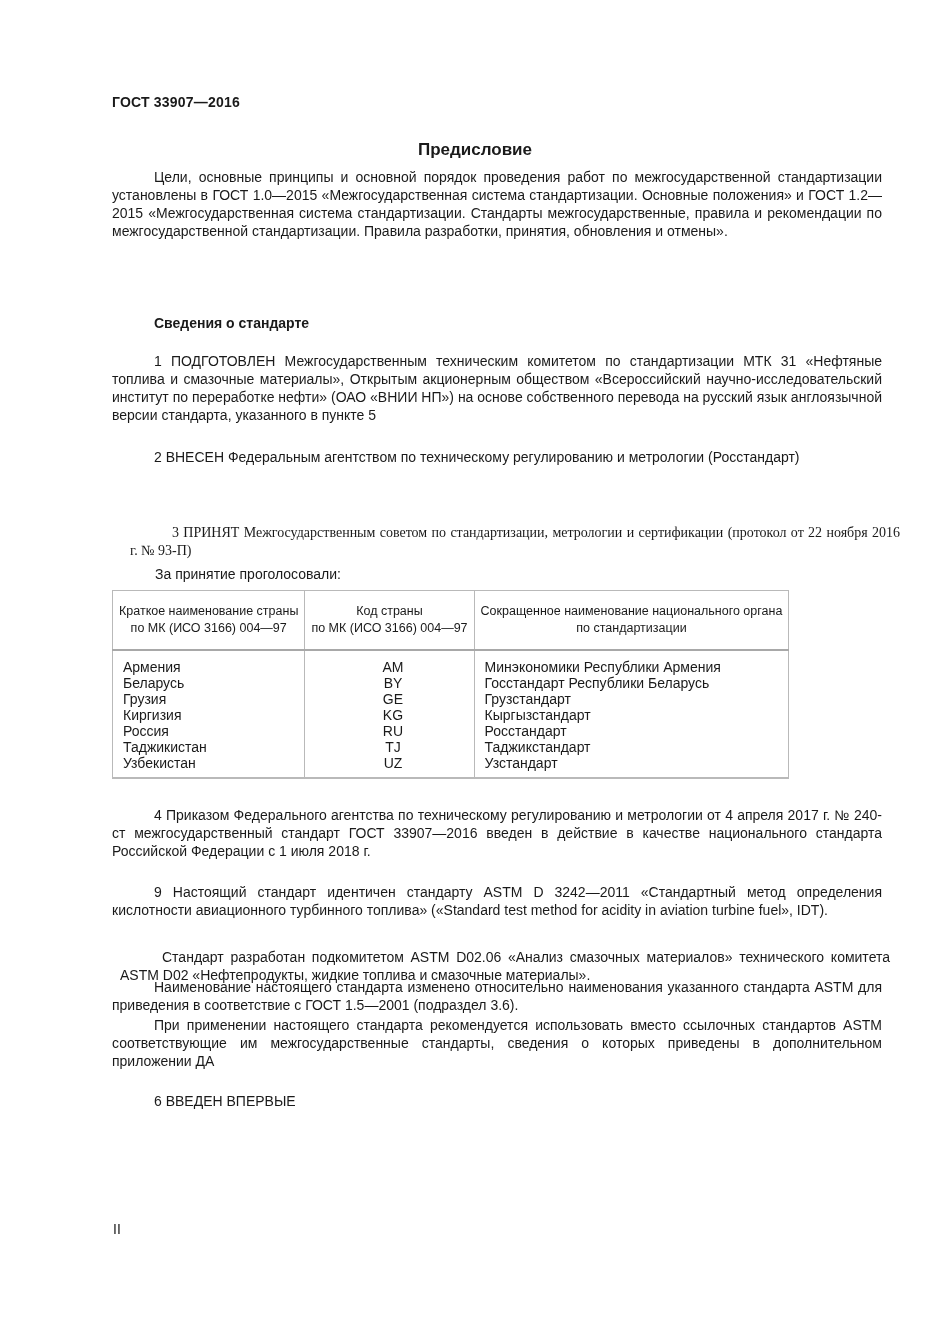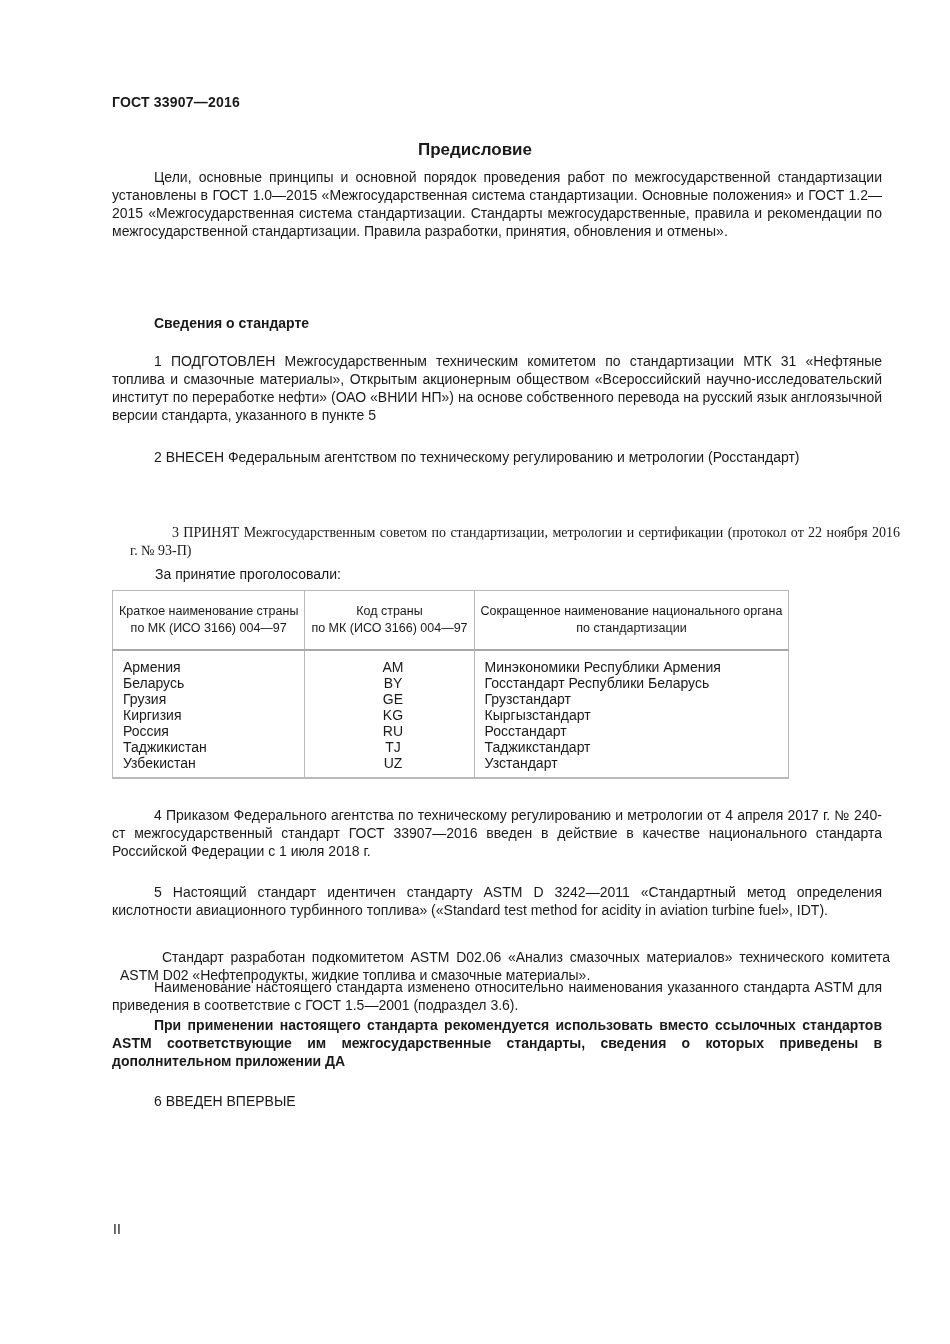--- a/index.html
+++ b/index.html
@@ -79,19 +79,19 @@
         <span class="cell-line">Кыргызстандарт</span>
         <span class="cell-line">Росстандарт</span>
         <span class="cell-line">Таджикстандарт</span>
         <span class="cell-line">Узстандарт</span>
       </td>
     </tr>
   </tbody>
 </table>
 
 <p class="para indent" style="top:806px;margin:0;">4 Приказом Федерального агентства по техническому регулированию и метрологии от 4 апреля 2017 г. № 240-ст межгосударственный стандарт ГОСТ 33907—2016 введен в действие в качестве национального стандарта Российской Федерации с 1 июля 2018 г.</p>
-<p class="para indent" style="top:883px;margin:0;">5 Настоящий стандарт идентичен стандарту ASTM D 3242—2011 «Стандартный метод определения кислотности авиационного турбинного топлива» («Standard test method for acidity in aviation turbine fuel», IDT).</p>
+<p class="para indent" style="top:883px;margin:0;">9 Настоящий стандарт идентичен стандарту ASTM D 3242—2011 «Стандартный метод определения кислотности авиационного турбинного топлива» («Standard test method for acidity in aviation turbine fuel», IDT).</p>
 <p class="para indent" style="top:940px;margin:8px;">Стандарт разработан подкомитетом ASTM D02.06 «Анализ смазочных материалов» технического комитета ASTM D02 «Нефтепродукты, жидкие топлива и смазочные материалы».</p>
 <p class="para indent" style="top:978px;margin:0;">Наименование настоящего стандарта изменено относительно наименования указанного стандарта ASTM для приведения в соответствие с ГОСТ 1.5—2001 (подраздел 3.6).</p>
-<p class="para indent" style="top:1016px;margin:0;font-weight:bold;">При применении настоящего стандарта рекомендуется использовать вместо ссылочных стандартов ASTM соответствующие им межгосударственные стандарты, сведения о которых приведены в дополнительном приложении ДА</p>
+<p class="para indent" style="top:1016px;margin:0;">При применении настоящего стандарта рекомендуется использовать вместо ссылочных стандартов ASTM соответствующие им межгосударственные стандарты, сведения о которых приведены в дополнительном приложении ДА</p>
 <p class="para indent" style="top:1092px;margin:0;">6 ВВЕДЕН ВПЕРВЫЕ</p>
 
 <div class="page-num">II</div>
 
 </body></html>

